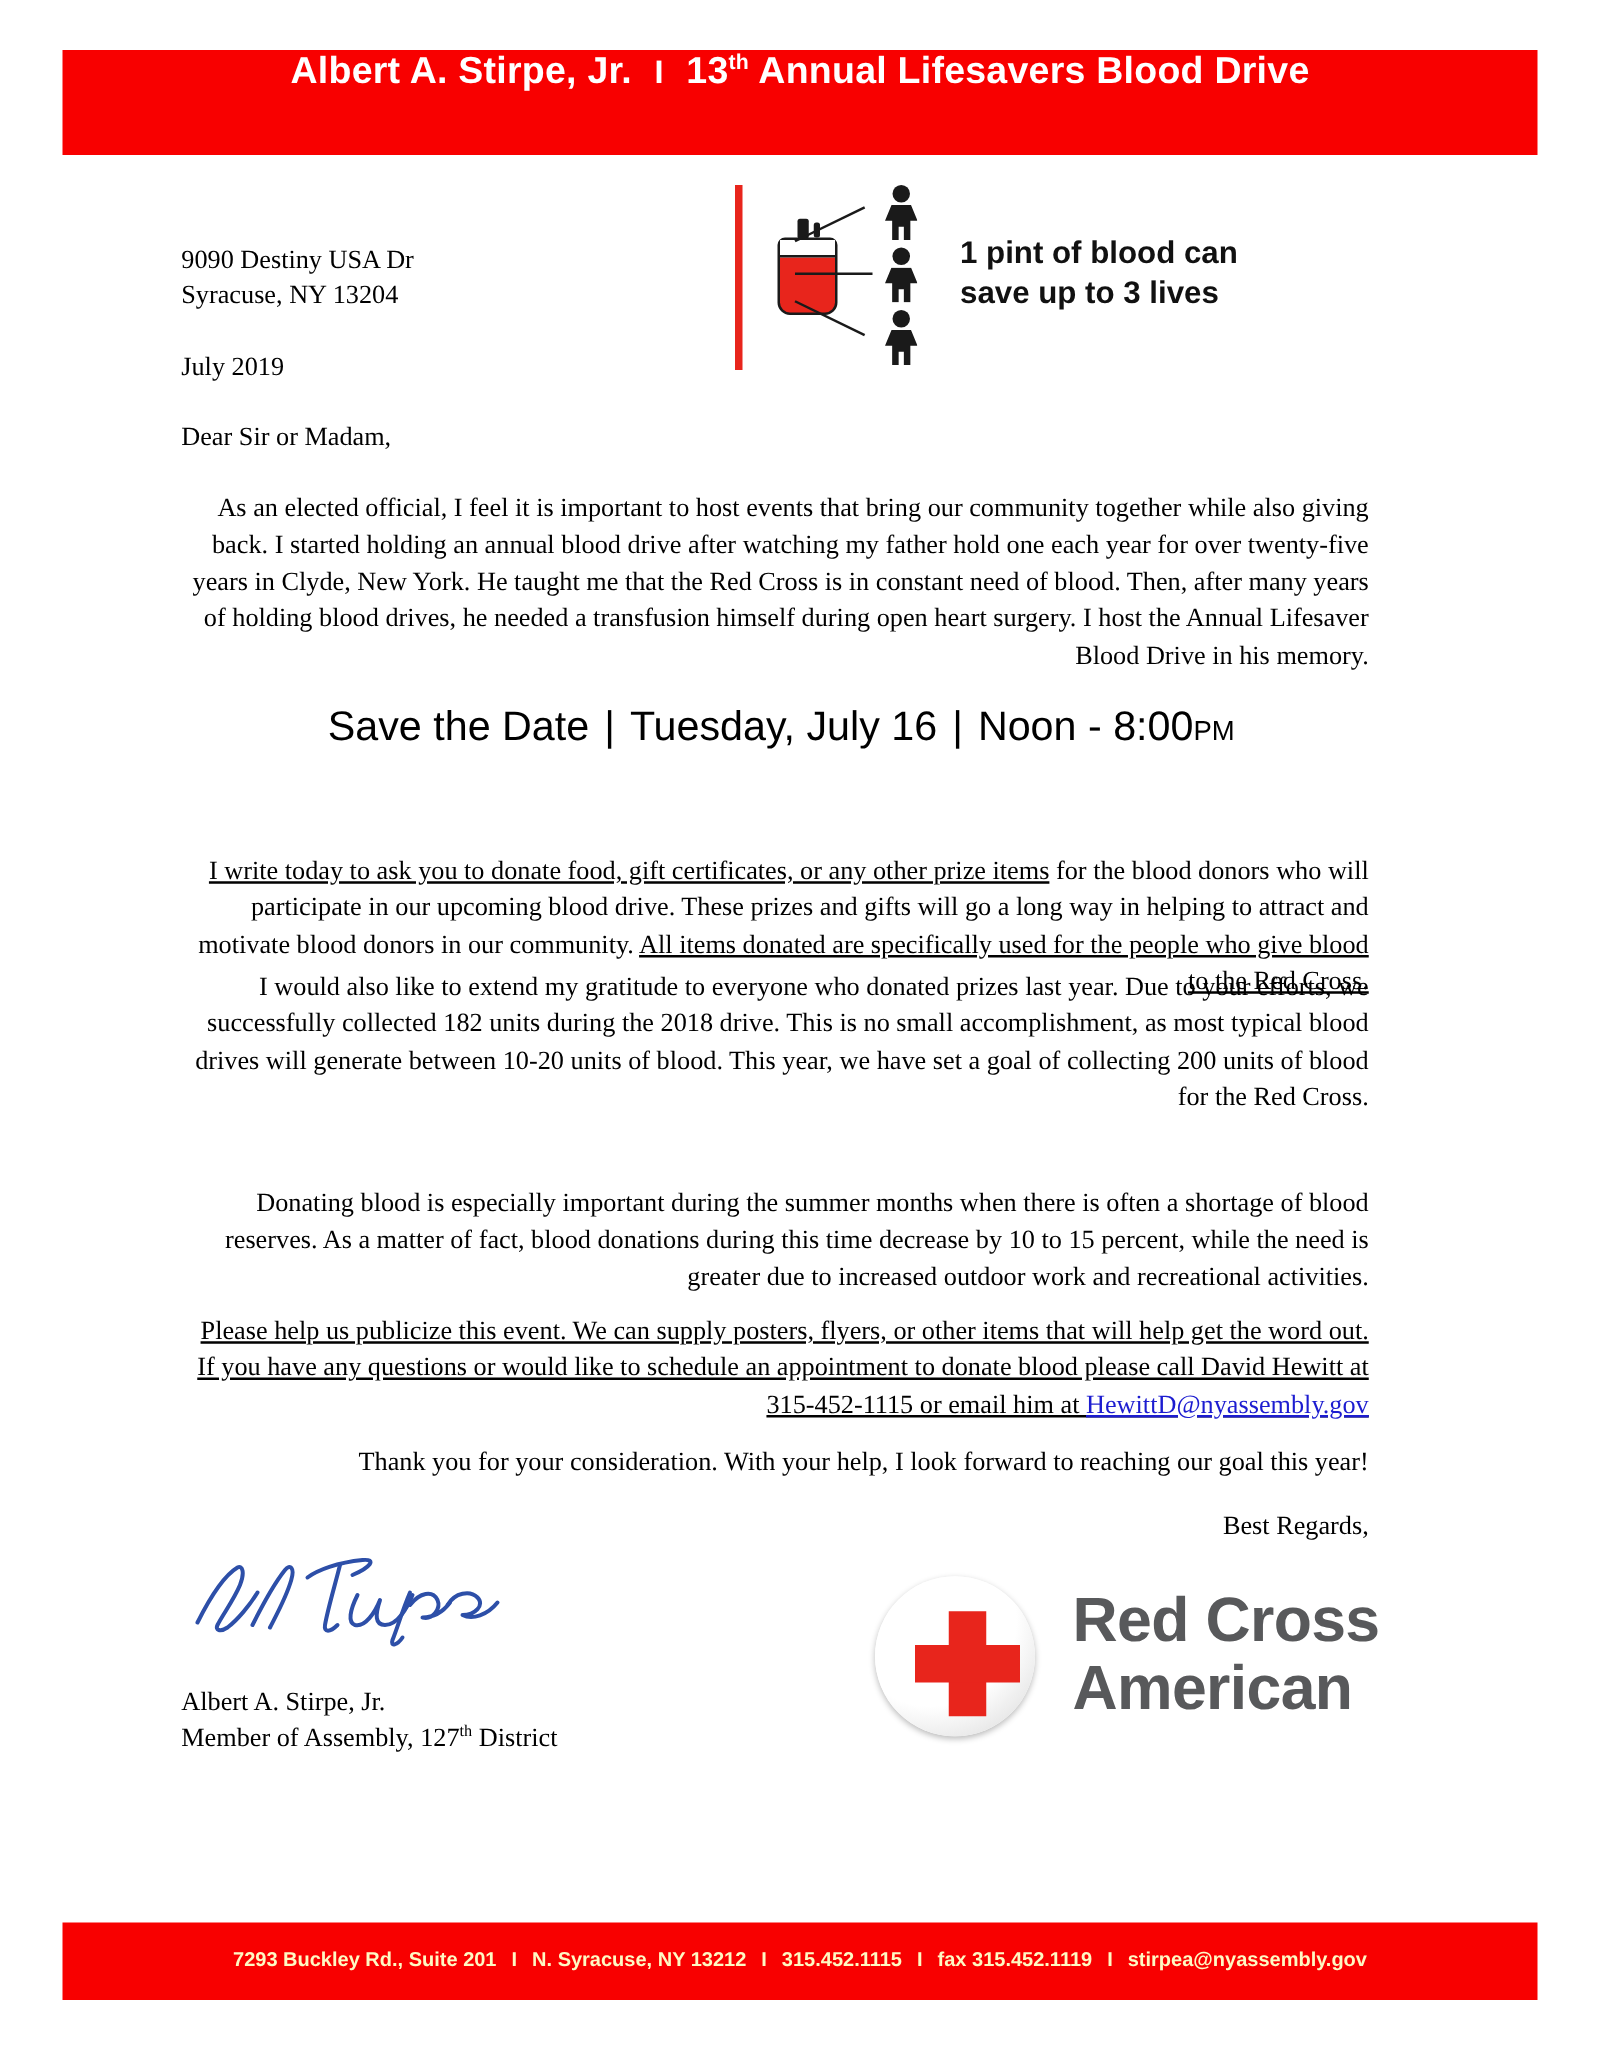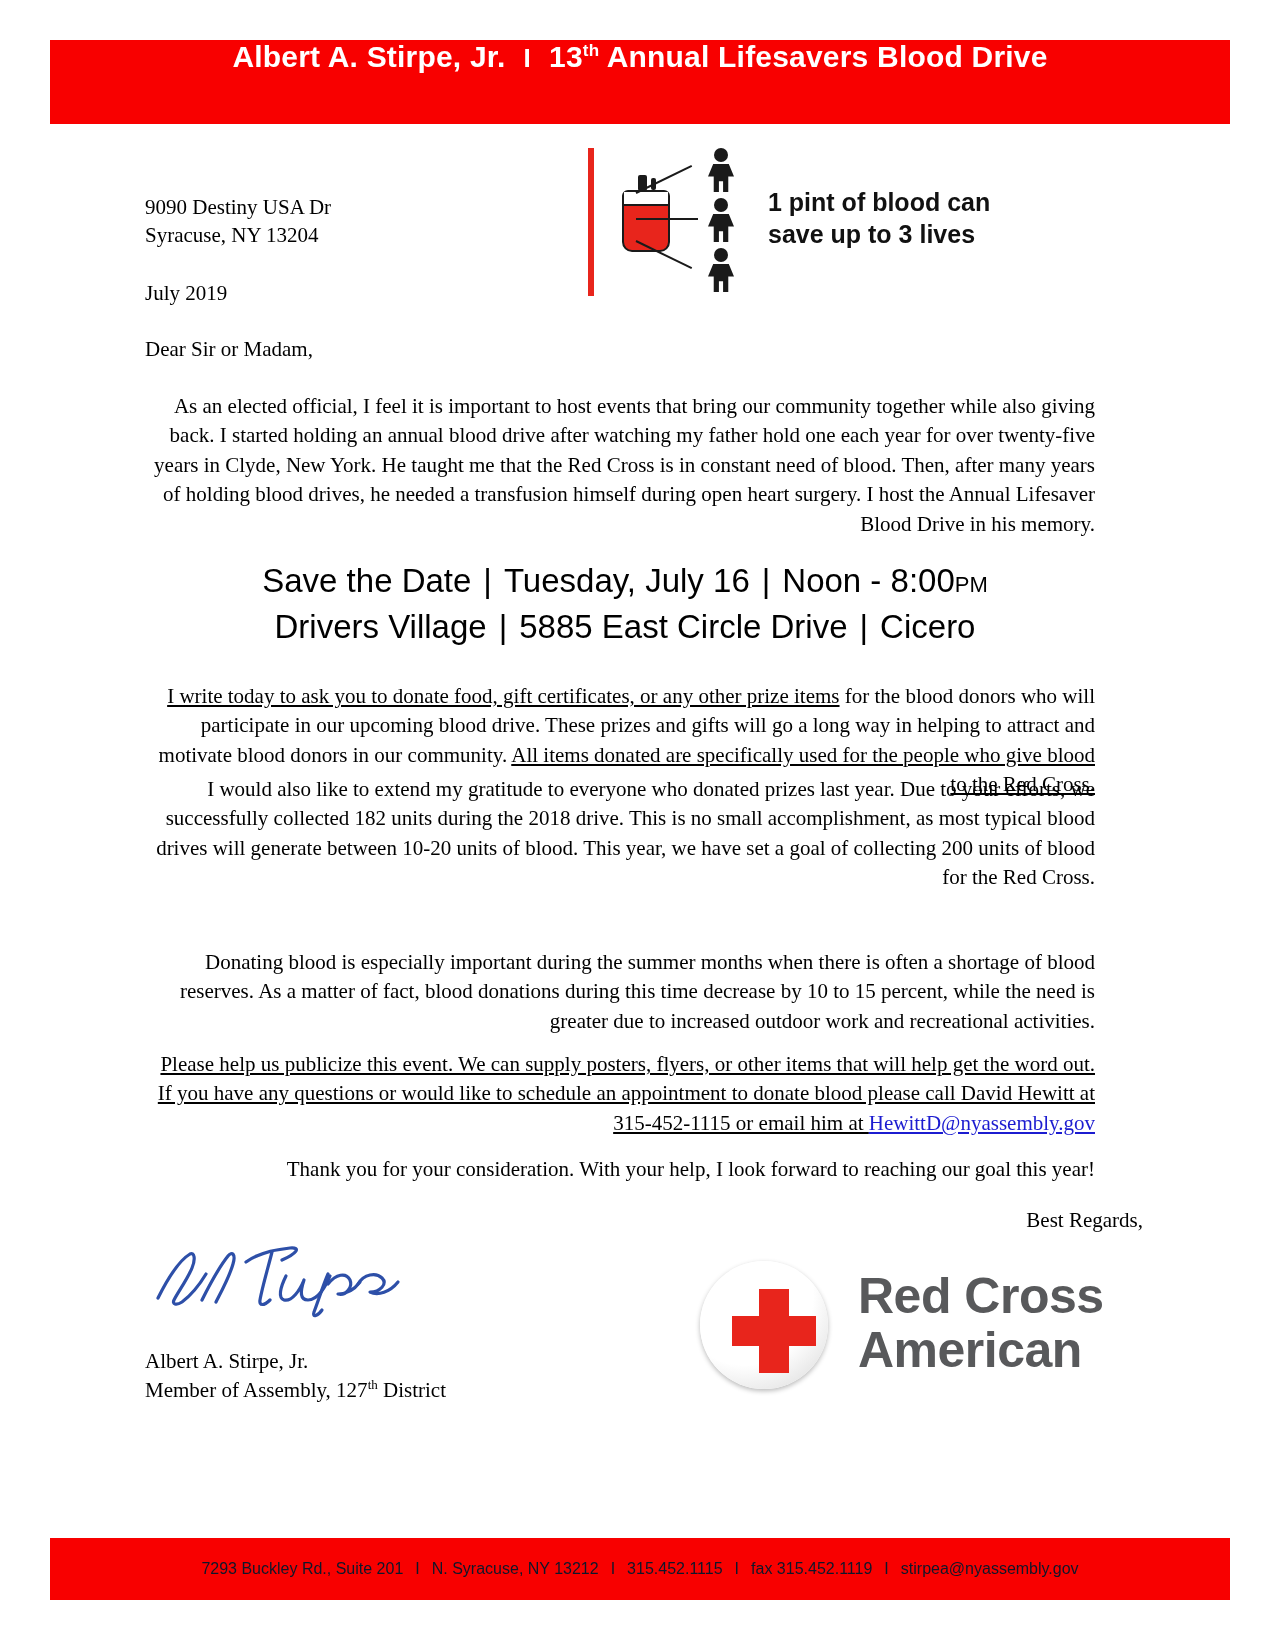--- a/index.html
+++ b/index.html
@@ -163,21 +163,21 @@
     font-size: 21px;
     line-height: 1.40;
     text-align: right;
   }
   .para1 { top: 392px; }
   .para-ask { top: 682px; }
   .para-gratitude { top: 775px; }
   .para-summer { top: 948px; }
   .para-publicize { top: 1050px; text-decoration: underline; }
   .para-thanks { top: 1155px; }
-  .best-regards { top: 1206px; margin-left: 48px; }
+  .best-regards { top: 1206px; }
 
   u.ul { text-decoration: underline; }
   a.email-link { color: #1c1cd0; text-decoration: underline; }
 
   
   .save-block {
     position: absolute;
     left: 145px;
     top: 558px;
     width: 960px;
@@ -254,23 +254,23 @@
     bottom: 38px;
     width: 1180px;
     height: 62px;
     background: #f80000;
     display: flex;
     align-items: center;
     justify-content: center;
   }
   .footer-text {
     font-family: "Liberation Sans", sans-serif;
-    font-weight: normal;
+    font-weight: bold;
     font-size: 16px;
-    color: #0f172a;
+    color: #fef9c3;
     white-space: nowrap;
     text-align: right;
   }
   .footer-text .fsep { padding: 0 12px; }
 </style>
 </head>
 <body>
 
 <div class="header-banner">
   <div class="header-title">
@@ -317,23 +317,20 @@
     <div>1 pint of blood can</div>
     <div>save up to 3 lives</div>
   </div>
 </div>
 
 <div class="body-text para1">As an elected official, I feel it is important to host events that bring our community together while also giving back. I started holding an annual blood drive after watching my father hold one each year for over twenty-five years in Clyde, New York. He taught me that the Red Cross is in constant need of blood. Then, after many years of holding blood drives, he needed a transfusion himself during open heart surgery. I host the Annual Lifesaver Blood Drive in his memory.</div>
 
 <div class="save-block">
   <div>
     <span>Save the Date</span><span class="bar">|</span><span>Tuesday, July 16</span><span class="bar">|</span><span>Noon - 8:00</span><span class="small-caps">PM</span>
-  </div>
-  <div>
-    <span>Drivers Village</span><span class="bar">|</span><span>5885 East Circle Drive</span><span class="bar">|</span><span>Cicero</span>
   </div>
 </div>
 
 <div class="body-text para-ask"><u class="ul">I write today to ask you to donate food, gift certificates, or any other prize items</u><span> for the blood donors who will participate in our upcoming blood drive. These prizes and gifts will go a long way in helping to attract and motivate blood donors in our community. </span><u class="ul">All items donated are specifically used for the people who give blood to the Red Cross.</u></div>
 
 <div class="body-text para-gratitude">I would also like to extend my gratitude to everyone who donated prizes last year. Due to your efforts, we successfully collected 182 units during the 2018 drive. This is no small accomplishment, as most typical blood drives will generate between 10-20 units of blood. This year, we have set a goal of collecting 200 units of blood for the Red Cross.</div>
 
 <div class="body-text para-summer">Donating blood is especially important during the summer months when there is often a shortage of blood reserves. As a matter of fact, blood donations during this time decrease by 10 to 15 percent, while the need is greater due to increased outdoor work and recreational activities.</div>
 
 <div class="body-text para-publicize"><span>Please help us publicize this event. We can supply posters, flyers, or other items that will help get the word out. If you have any questions or would like to schedule an appointment to donate blood please call David Hewitt at 315-452-1115 or email him at </span><a class="email-link" href="#">HewittD@nyassembly.gov</a></div>

